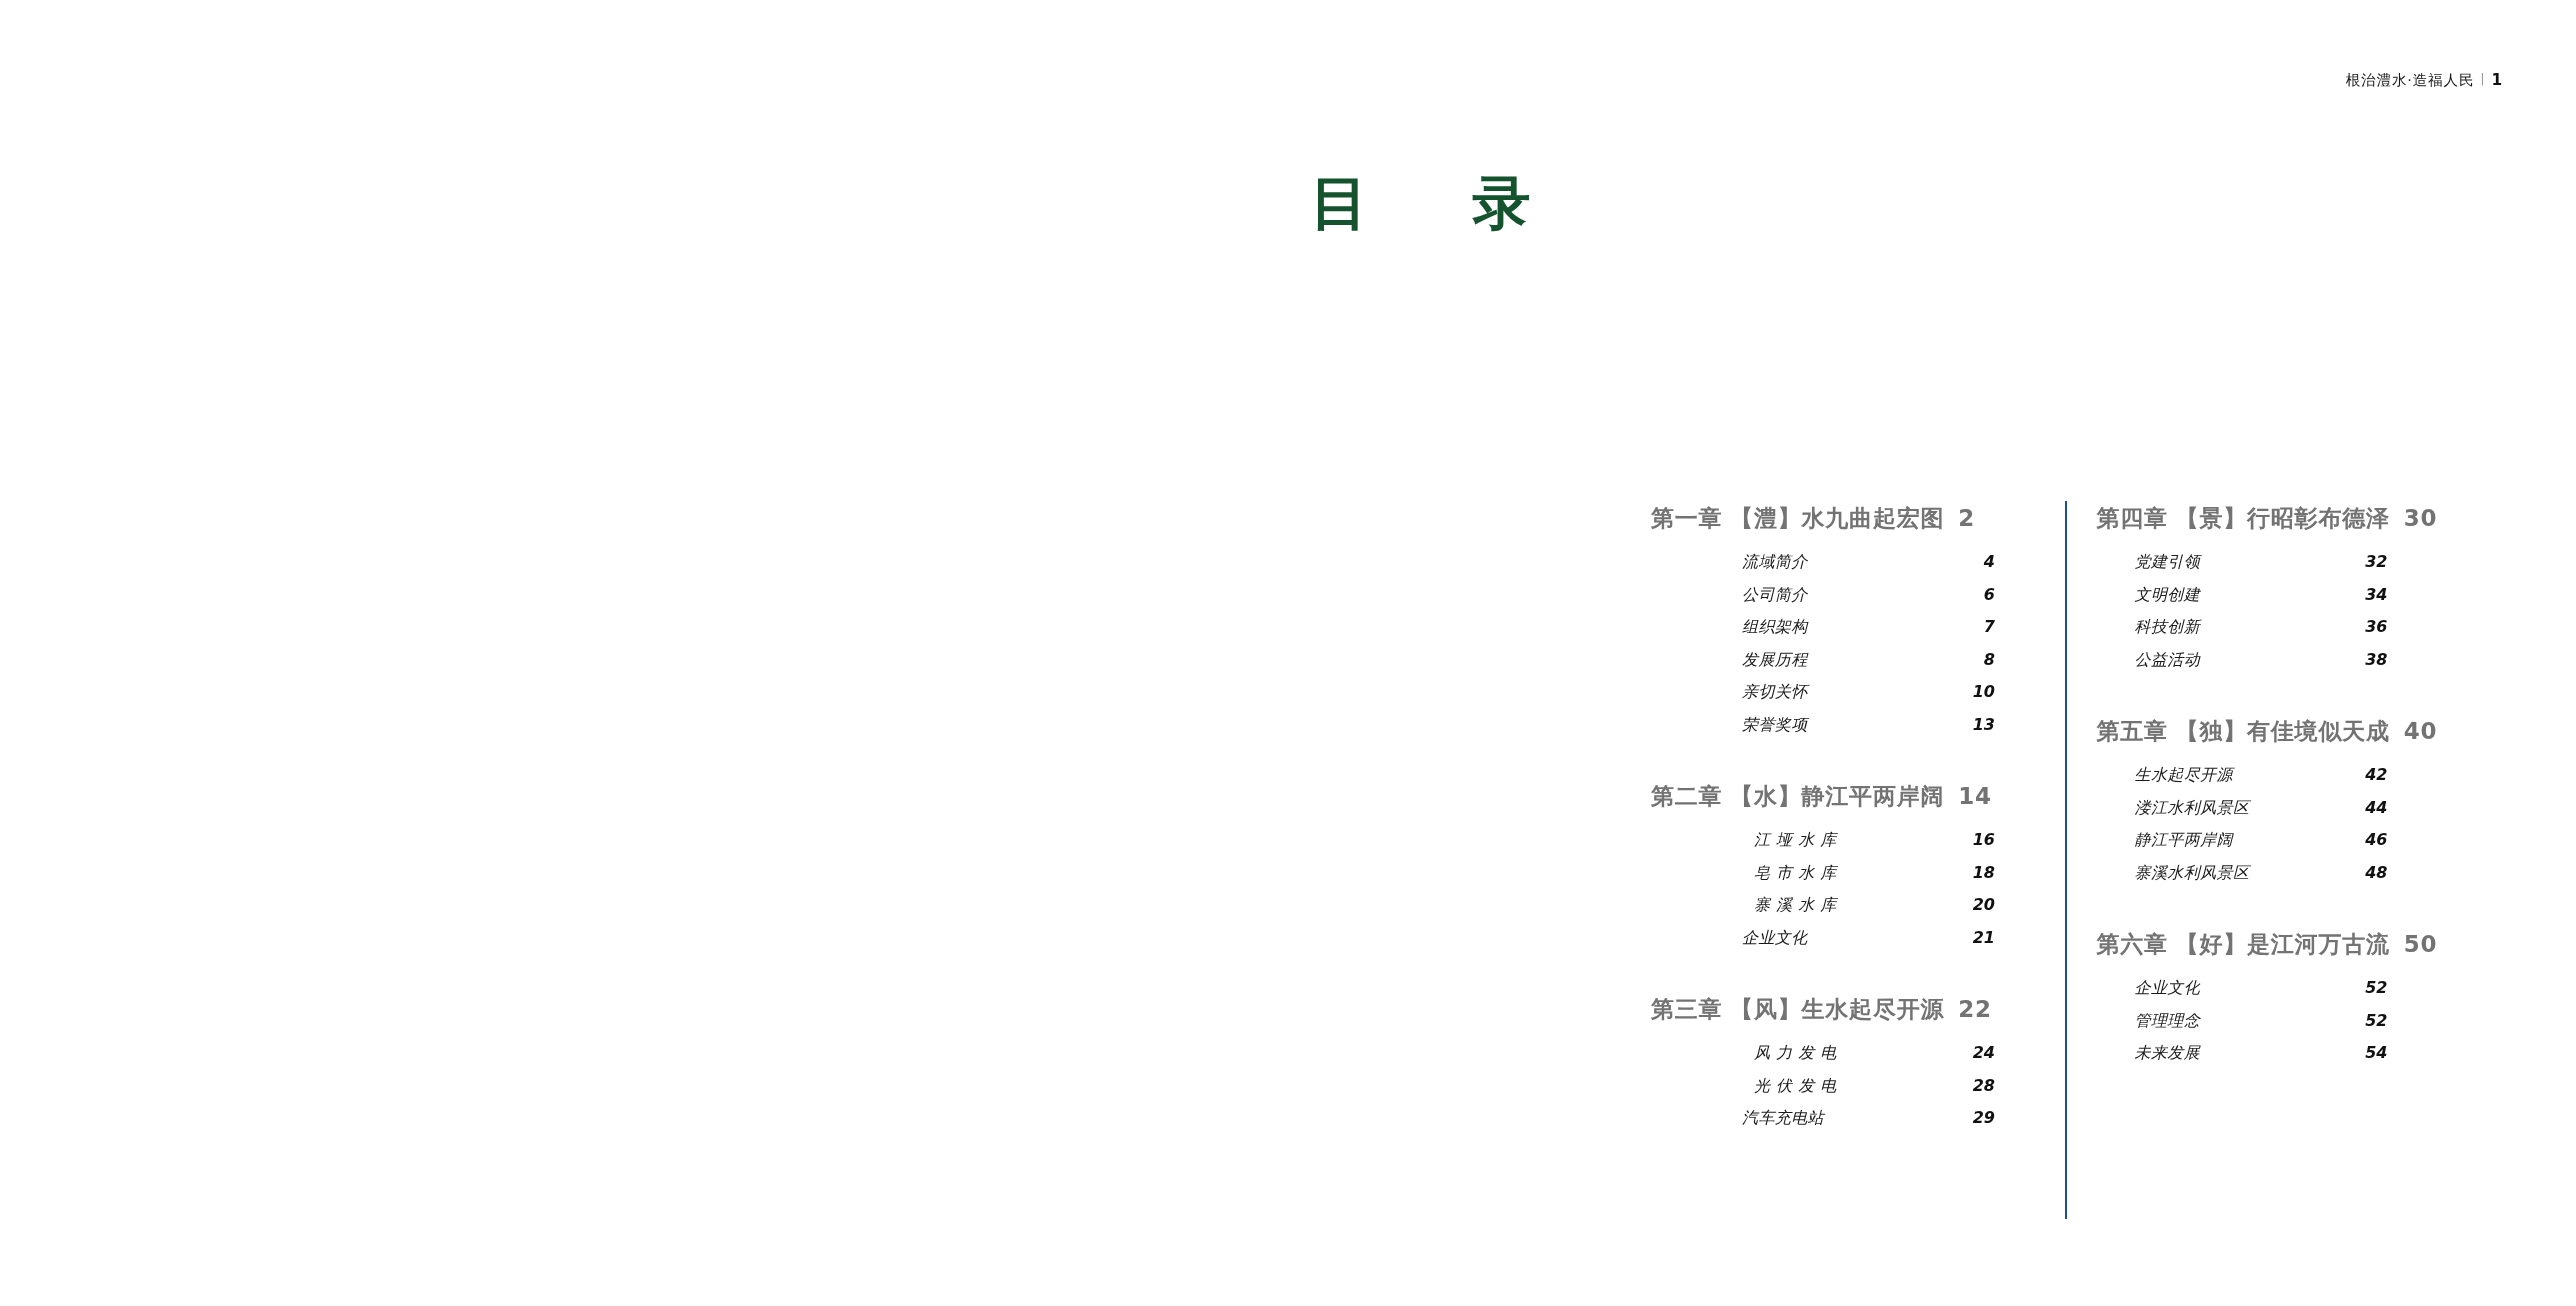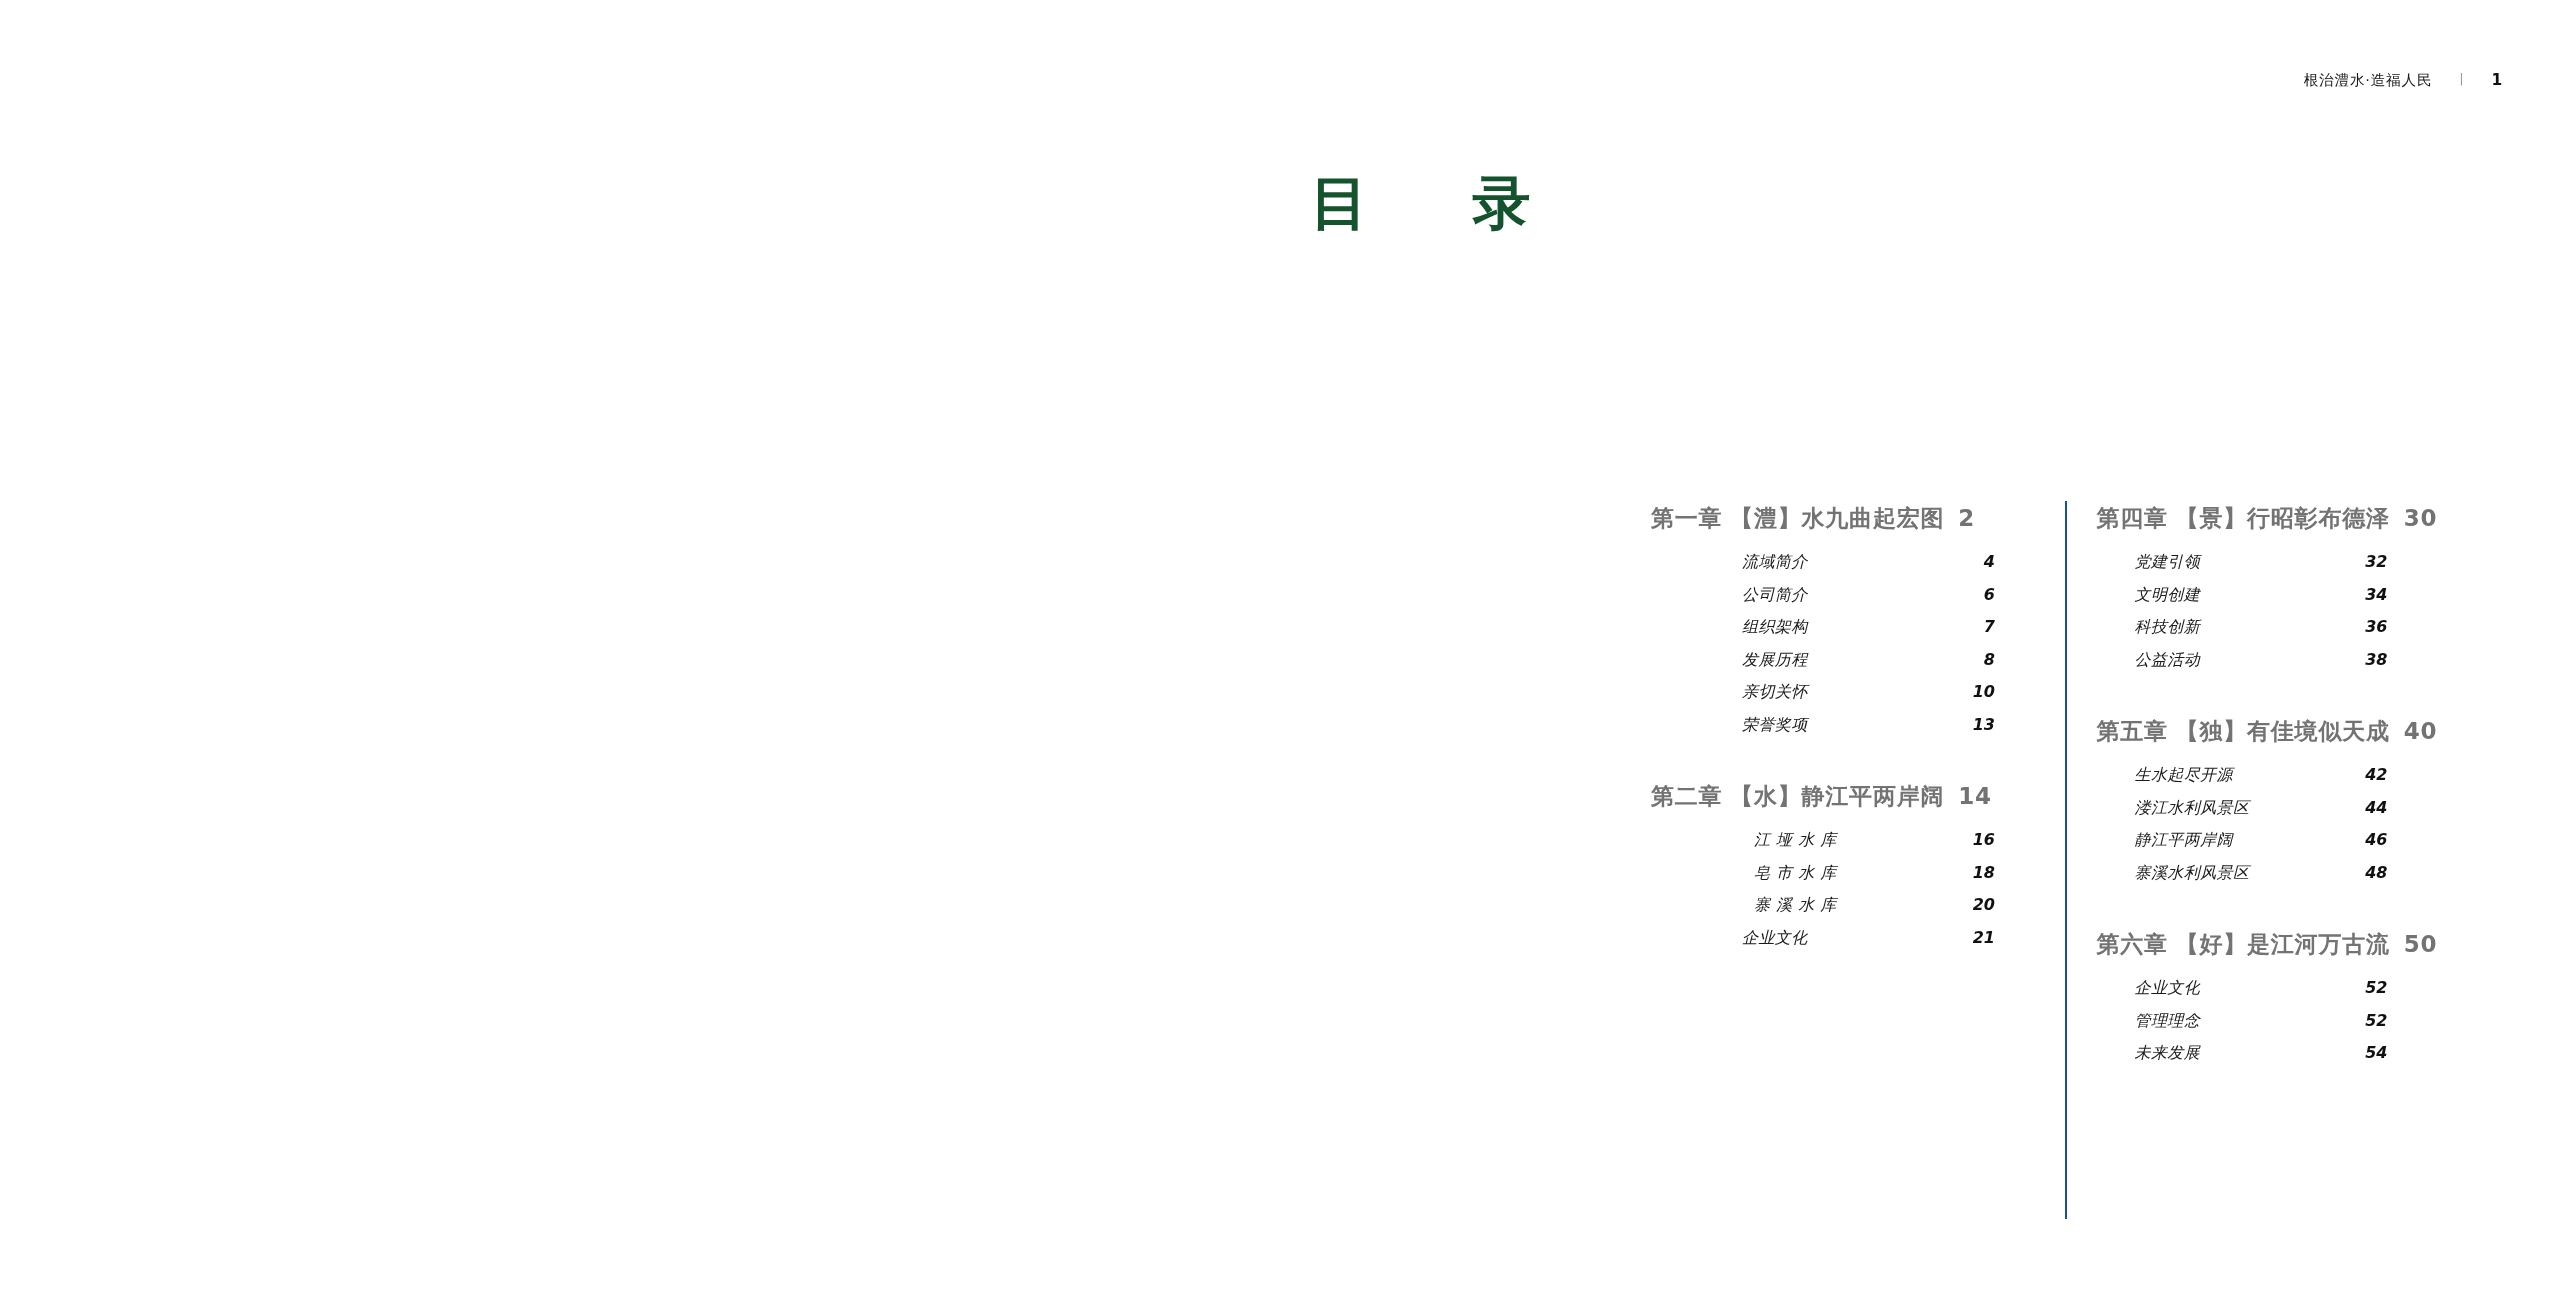--- a/index.html
+++ b/index.html
@@ -21,21 +21,21 @@
     height: 1306px;
     background: #ffffff;
   }
   
   .running-head {
     position: absolute;
     top: 71px;
     right: 73px;
     display: flex;
     align-items: flex-start;
-    gap: 27px;
+    gap: 6px;
     color: #1a1a1a;
     font-size: 14.6px;
     letter-spacing: 0.8px;
     white-space: nowrap;
   }
   .running-head .sep {
     color: #9a9a9a;
     font-size: 13px;
   }
   .running-head .pagenum {
@@ -206,20 +206,41 @@
             <span class="e-name spaced">寨溪水库</span>
             <span class="e-page">20</span>
           </div>
           <div class="entry">
             <span class="e-name">企业文化</span>
             <span class="e-page">21</span>
           </div>
         </div>
       </div>
 
+      <div class="chapter-block">
+        <div class="chapter-head">
+          <span class="ch-label">第三章</span>
+          <span class="ch-name">【风】生水起尽开源</span>
+          <span class="ch-page">22</span>
+        </div>
+        <div class="entries">
+          <div class="entry">
+            <span class="e-name spaced">风力发电</span>
+            <span class="e-page">24</span>
+          </div>
+          <div class="entry">
+            <span class="e-name spaced">光伏发电</span>
+            <span class="e-page">28</span>
+          </div>
+          <div class="entry">
+            <span class="e-name">汽车充电站</span>
+            <span class="e-page">29</span>
+          </div>
+        </div>
+      </div>
 
     </div>
 
     <div class="col col-right">
 
       <div class="chapter-block">
         <div class="chapter-head">
           <span class="ch-label">第四章</span>
           <span class="ch-name">【景】行昭彰布德泽</span>
           <span class="ch-page">30</span>

